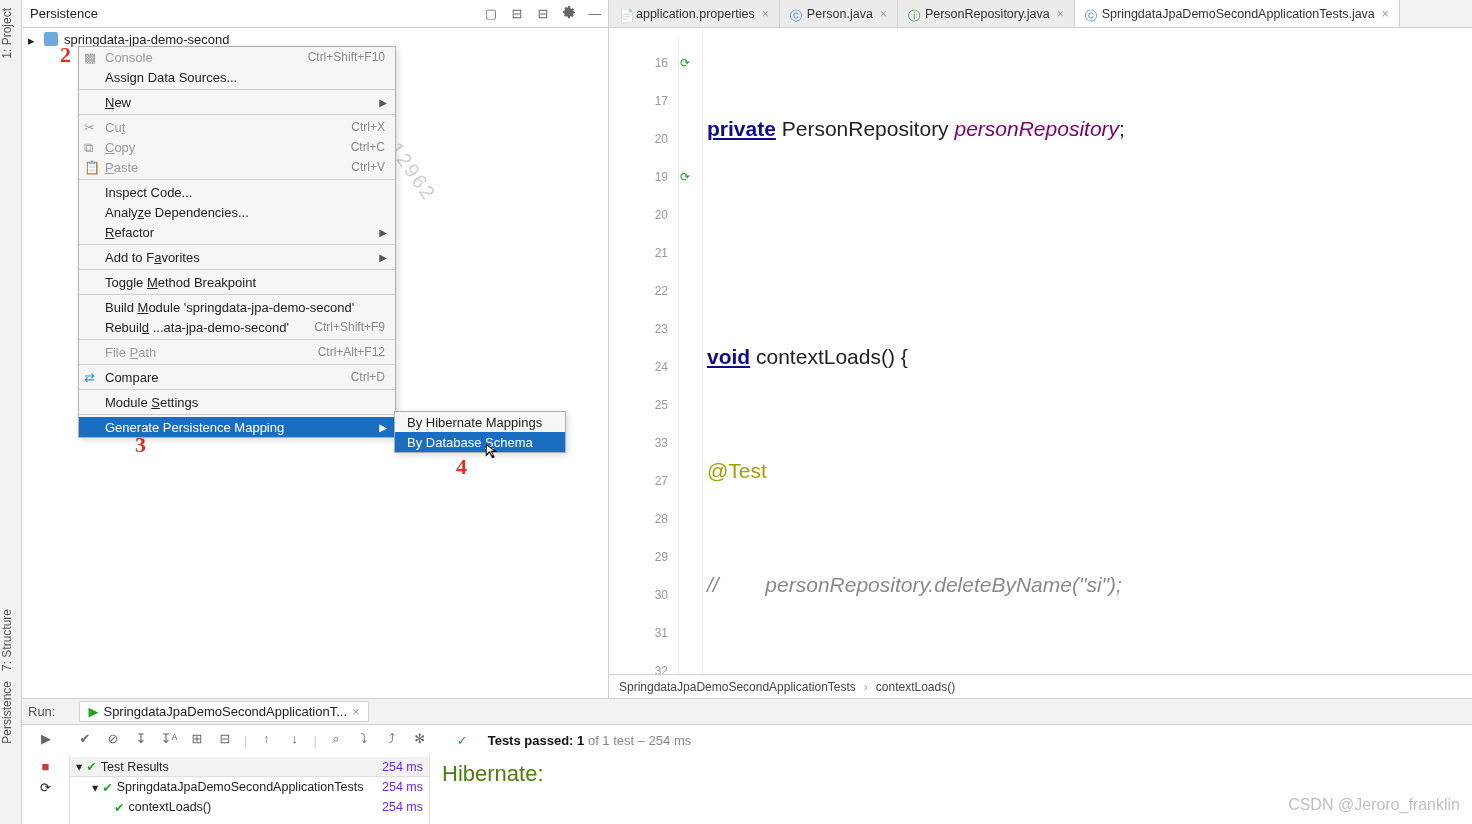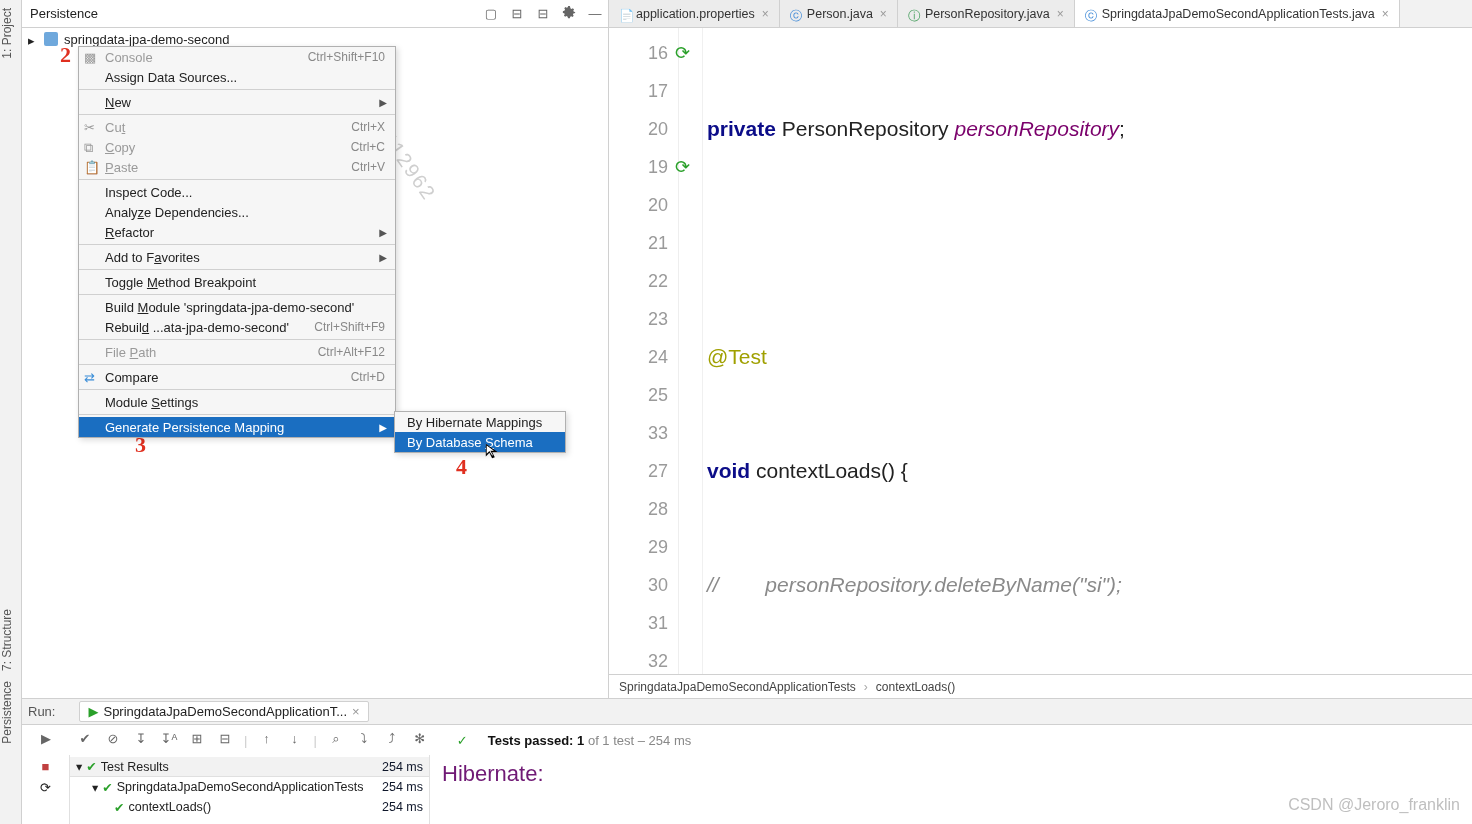--- a/index.html
+++ b/index.html
@@ -36,27 +36,27 @@
   .submenu .row { display:flex; align-items:center; height:20px; padding:0 12px; font-size:13px; cursor:default;}
   .submenu .row.highlight { background:#1a6ec1; color:#fff;}
 
   .editor { position:absolute; left:608px; top:0; right:0; height:698px; border-left:1px solid #d0d0d0; background:#fff; display:flex; flex-direction:column;}
   .tabs { height:28px; display:flex; align-items:stretch; border-bottom:1px solid #d0d0d0; background:#f2f2f2;}
   .tabs .tab { display:flex; align-items:center; padding:0 10px; border-right:1px solid #d0d0d0; font-size:12.5px; color:#333; background:#ececec; cursor:pointer; gap:5px;}
   .tabs .tab.active { background:#fff; }
   .tabs .tab .ticon { width:12px; height:12px; }
   .tabs .tab .close { color:#999; font-size:12px; margin-left:2px;}
   .editor-body { flex:1; display:flex; overflow:hidden; font-family: "Consolas","Courier New",monospace;}
-  .gutter { width:70px; text-align:right; padding:6px 10px 0 0; color:#9a9a9a; font-size:18px; line-height:38px; border-right:1px solid #eee; user-select:none;}
+  .gutter { width:70px; text-align:right; padding:6px 10px 0 0; color:#9a9a9a; font-size:12px; line-height:38px; border-right:1px solid #eee; user-select:none;margin-top:10px;}
   .gline { height:38px; display:flex; align-items:center; justify-content:flex-end; position:relative;}
   .gmark { position:absolute; right:-22px; }
   .foldcol { width:24px; border-right:1px solid #f0f0f0; }
   .code { flex:1; padding:6px 0 0 4px; font-size:21px; line-height:38px; white-space:pre; overflow:hidden;}
   .code .cline { height:38px; display:flex; align-items:center;}
-  .kw { color:#0b0c88; font-weight:bold; }
+  .kw { color:#0b0c88; font-weight:bold;text-decoration:underline; }
   .anno-code { color:#a0a000; }
   .cm { color:#8a8a8a; font-style:italic; }
   .fv { color:#7a006b; font-style:italic;}
   .breadcrumb { height:24px; border-top:1px solid #d0d0d0; display:flex; align-items:center; padding:0 10px; font-size:12px; color:#444; gap:8px; background:#fff;}
   .breadcrumb .sep { color:#aaa;}
 
   .runpanel { position:absolute; left:22px; top:698px; right:0; bottom:0; border-top:1px solid #d0d0d0; display:flex; flex-direction:column; background:#fff;}
   .runpanel .tabbar { height:26px; display:flex; align-items:center; padding:0 6px; border-bottom:1px solid #d0d0d0; background:#f2f2f2; gap:6px;}
   .runpanel .tabbar .rtitle { color:#555; font-size:13px; margin-right:18px;}
   .runpanel .tabbar .rtab { display:flex; align-items:center; background:#fff; border:1px solid #d0d0d0; padding:2px 8px; border-radius:2px; gap:5px;}
@@ -67,22 +67,22 @@
   .runpanel .toolrow .tbtn { width:18px; height:18px; color:#666; cursor:pointer; text-align:center;}
   .runpanel .toolrow .statustxt { margin-left:10px; font-size:13px;}
   .runpanel .toolrow .statustxt .b { font-weight:bold; color:#111;}
   .runpanel .toolrow .statustxt .g { color:#888;}
   .runpanel .rcontent { flex:1; display:flex;}
   .runpanel .leftgutter { width:48px; border-right:1px solid #e0e0e0; display:flex; flex-direction:column; align-items:center; gap:6px; padding-top:4px;}
   .runpanel .treepane { width:360px; border-right:1px solid #e0e0e0; font-size:12.5px; padding-top:2px;}
   .treepane .trow { display:flex; align-items:center; height:20px; padding:0 6px; gap:4px;}
   .treepane .trow.header { background:#f2f2f2; border-bottom:1px solid #e0e0e0;}
   .treepane .trow .t { flex:1;}
-  .treepane .trow .dur { color:#0f172a;}
-  .runpanel .console { flex:1; font-family: "Consolas", monospace; font-size:22px; padding:6px 12px; color:#701a75;}
+  .treepane .trow .dur { color:#6d28d9;}
+  .runpanel .console { flex:1; font-family: "Consolas", monospace; font-size:22px; padding:6px 12px; color:#4d7c0f;}
   .watermark { position:absolute; right:12px; bottom:10px; color:#bfbfbf; font-size:16px; pointer-events:none;}
   .diag-watermark { position:absolute; left:360px; top:150px; transform: rotate(55deg); color:#cfcfcf; font-size:20px; letter-spacing:2px; pointer-events:none;}
   .cursor-arrow { position:absolute; left:484px; top:442px; width:18px; height:18px; pointer-events:none;}
   .play-icon { color:#2aa02a;}
   .check-icon { color:#2aa02a;}
   .circle-slash { color:#888;}
 </style>
 </head>
 <body>
 
@@ -285,22 +285,22 @@
           <span>31</span>
         </div>
       <div class="gline">
           <span>32</span>
         </div>
     </div>
     <div class="foldcol"></div>
     <div class="code">
       <div class="cline">    <span class="kw">private</span><span> PersonRepository </span><span class="fv">personRepository</span><span>;</span></div>
       <div class="cline"></div>
+      <div class="cline">    <span class="kw">void</span><span> contextLoads() {</span></div>
       <div class="cline">    <span class="anno-code">@Test</span></div>
-      <div class="cline">    <span class="kw">void</span><span> contextLoads() {</span></div>
       <div class="cline"><span class="cm">//        personRepository.deleteByName("si");</span></div>
       
       
       
       
       
       
       
       
       

